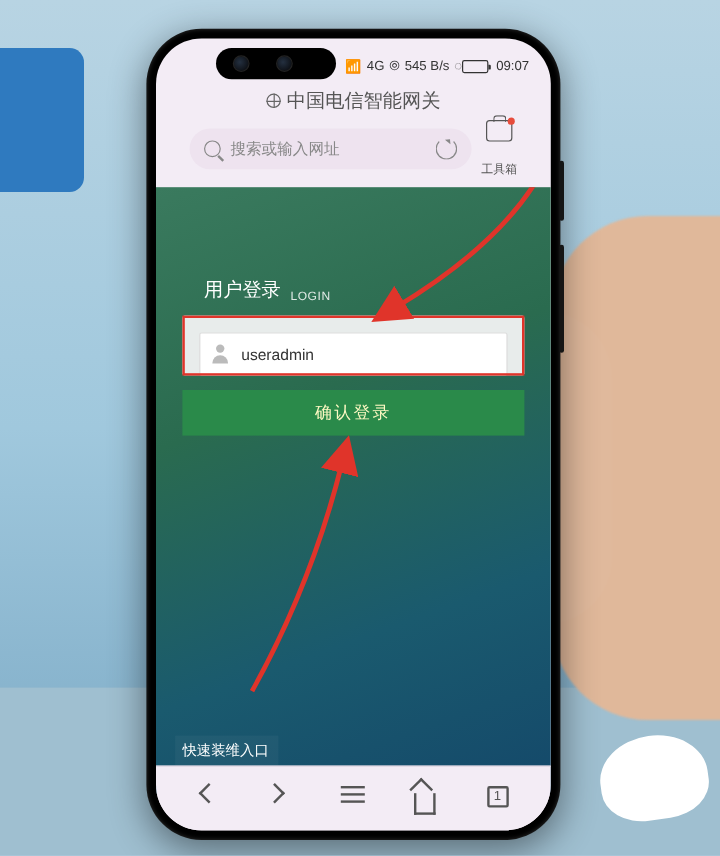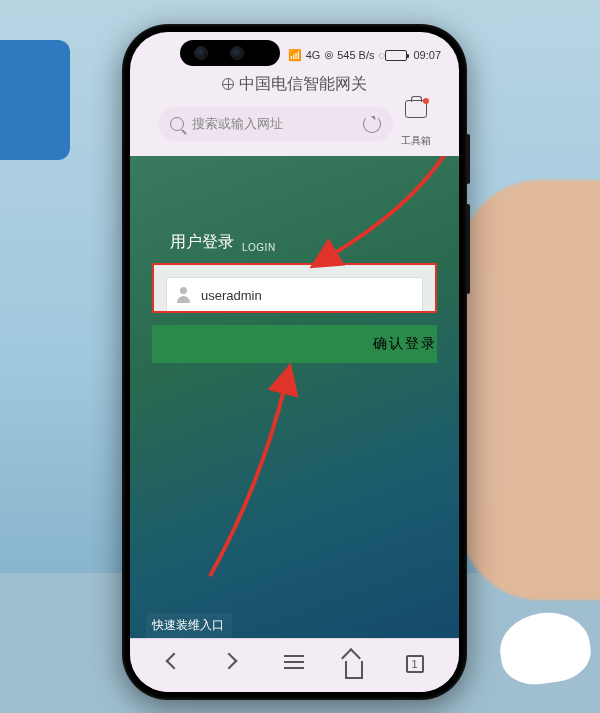--- a/index.html
+++ b/index.html
@@ -54,21 +54,21 @@
   .field input::placeholder{color:#aaa}
   .person{width:14px;position:relative;height:16px}
   .person:before{content:"";position:absolute;top:0;left:3px;width:7px;height:7px;background:#bbb;border-radius:50%}
   .person:after{content:"";position:absolute;bottom:0;left:0;width:13px;height:7px;background:#bbb;border-radius:7px 7px 0 0}
   .lock{width:12px;height:14px;position:relative}
   .lock:before{content:"";position:absolute;bottom:0;width:12px;height:9px;background:#bbb;border-radius:2px}
   .lock:after{content:"";position:absolute;top:0;left:2px;width:6px;height:7px;border:1.6px solid #bbb;border-radius:4px 4px 0 0;border-bottom:none}
   .eye{width:18px;height:12px;border:1.4px solid #ccc;border-radius:60% 60% 60% 60%;position:relative}
   .eye:after{content:"";position:absolute;left:-2px;top:4px;width:22px;height:1.4px;background:#ccc;transform:rotate(20deg)}
 
-  .login-btn{margin:0 22px;height:38px;background:#2a8a4a;color:#000000;display:flex;align-items:center;justify-content:flex-end;font-size:14px;letter-spacing:2px}
+  .login-btn{margin:0 22px;height:38px;background:#2a8a4a;color:#fef9c3;display:flex;align-items:center;justify-content:center;font-size:14px;letter-spacing:2px}
 
   .quick-link{position:absolute;left:16px;bottom:24px;color:#fff;font-size:12px;background:rgba(255,255,255,.04);padding:4px 8px 4px 6px}
 
   .arrow{position:absolute;pointer-events:none}
   .arrow svg{overflow:visible}
 
   .navbar{position:absolute;bottom:0;left:0;right:0;height:54px;background:#f3ecf5;border-top:1px solid #e0d6e3;display:flex;align-items:center;justify-content:space-around;padding:0 12px}
   .nav-ic{width:22px;height:22px;position:relative;color:#555}
   .chev-l{width:12px;height:12px;border-left:2px solid #555;border-bottom:2px solid #555;transform:rotate(45deg);margin-left:6px}
   .chev-r{width:12px;height:12px;border-right:2px solid #555;border-top:2px solid #555;transform:rotate(45deg);margin-right:6px}

